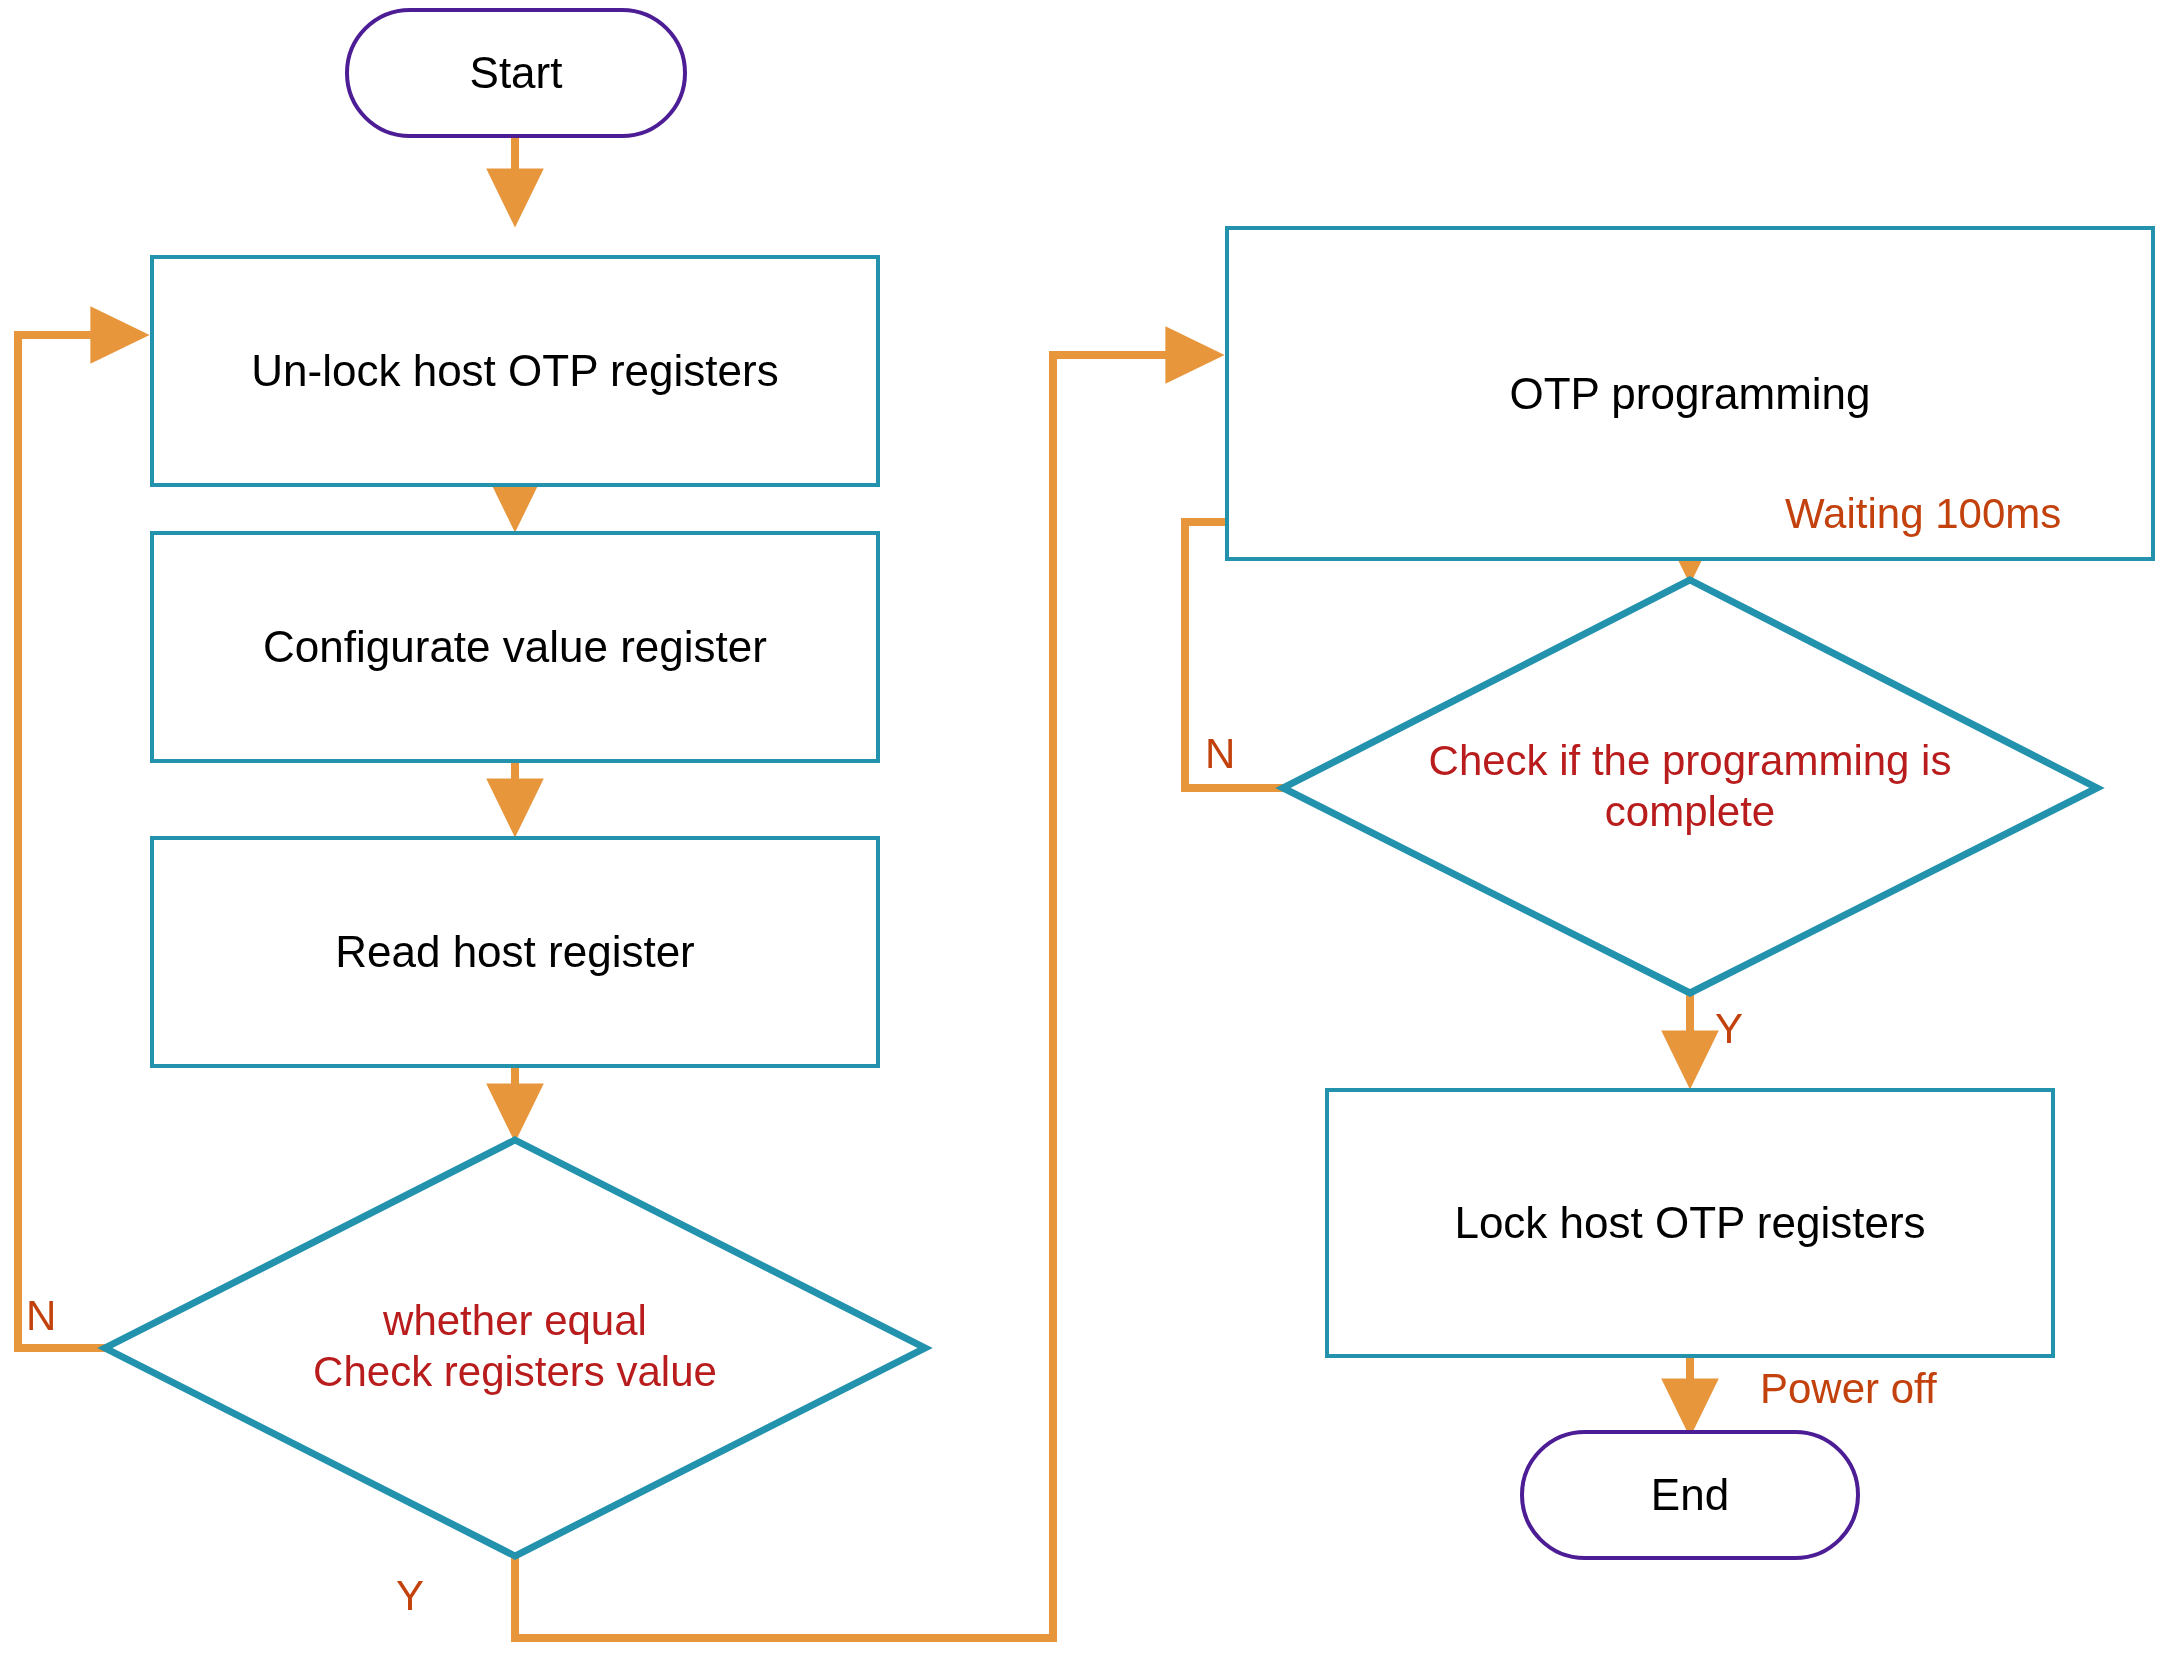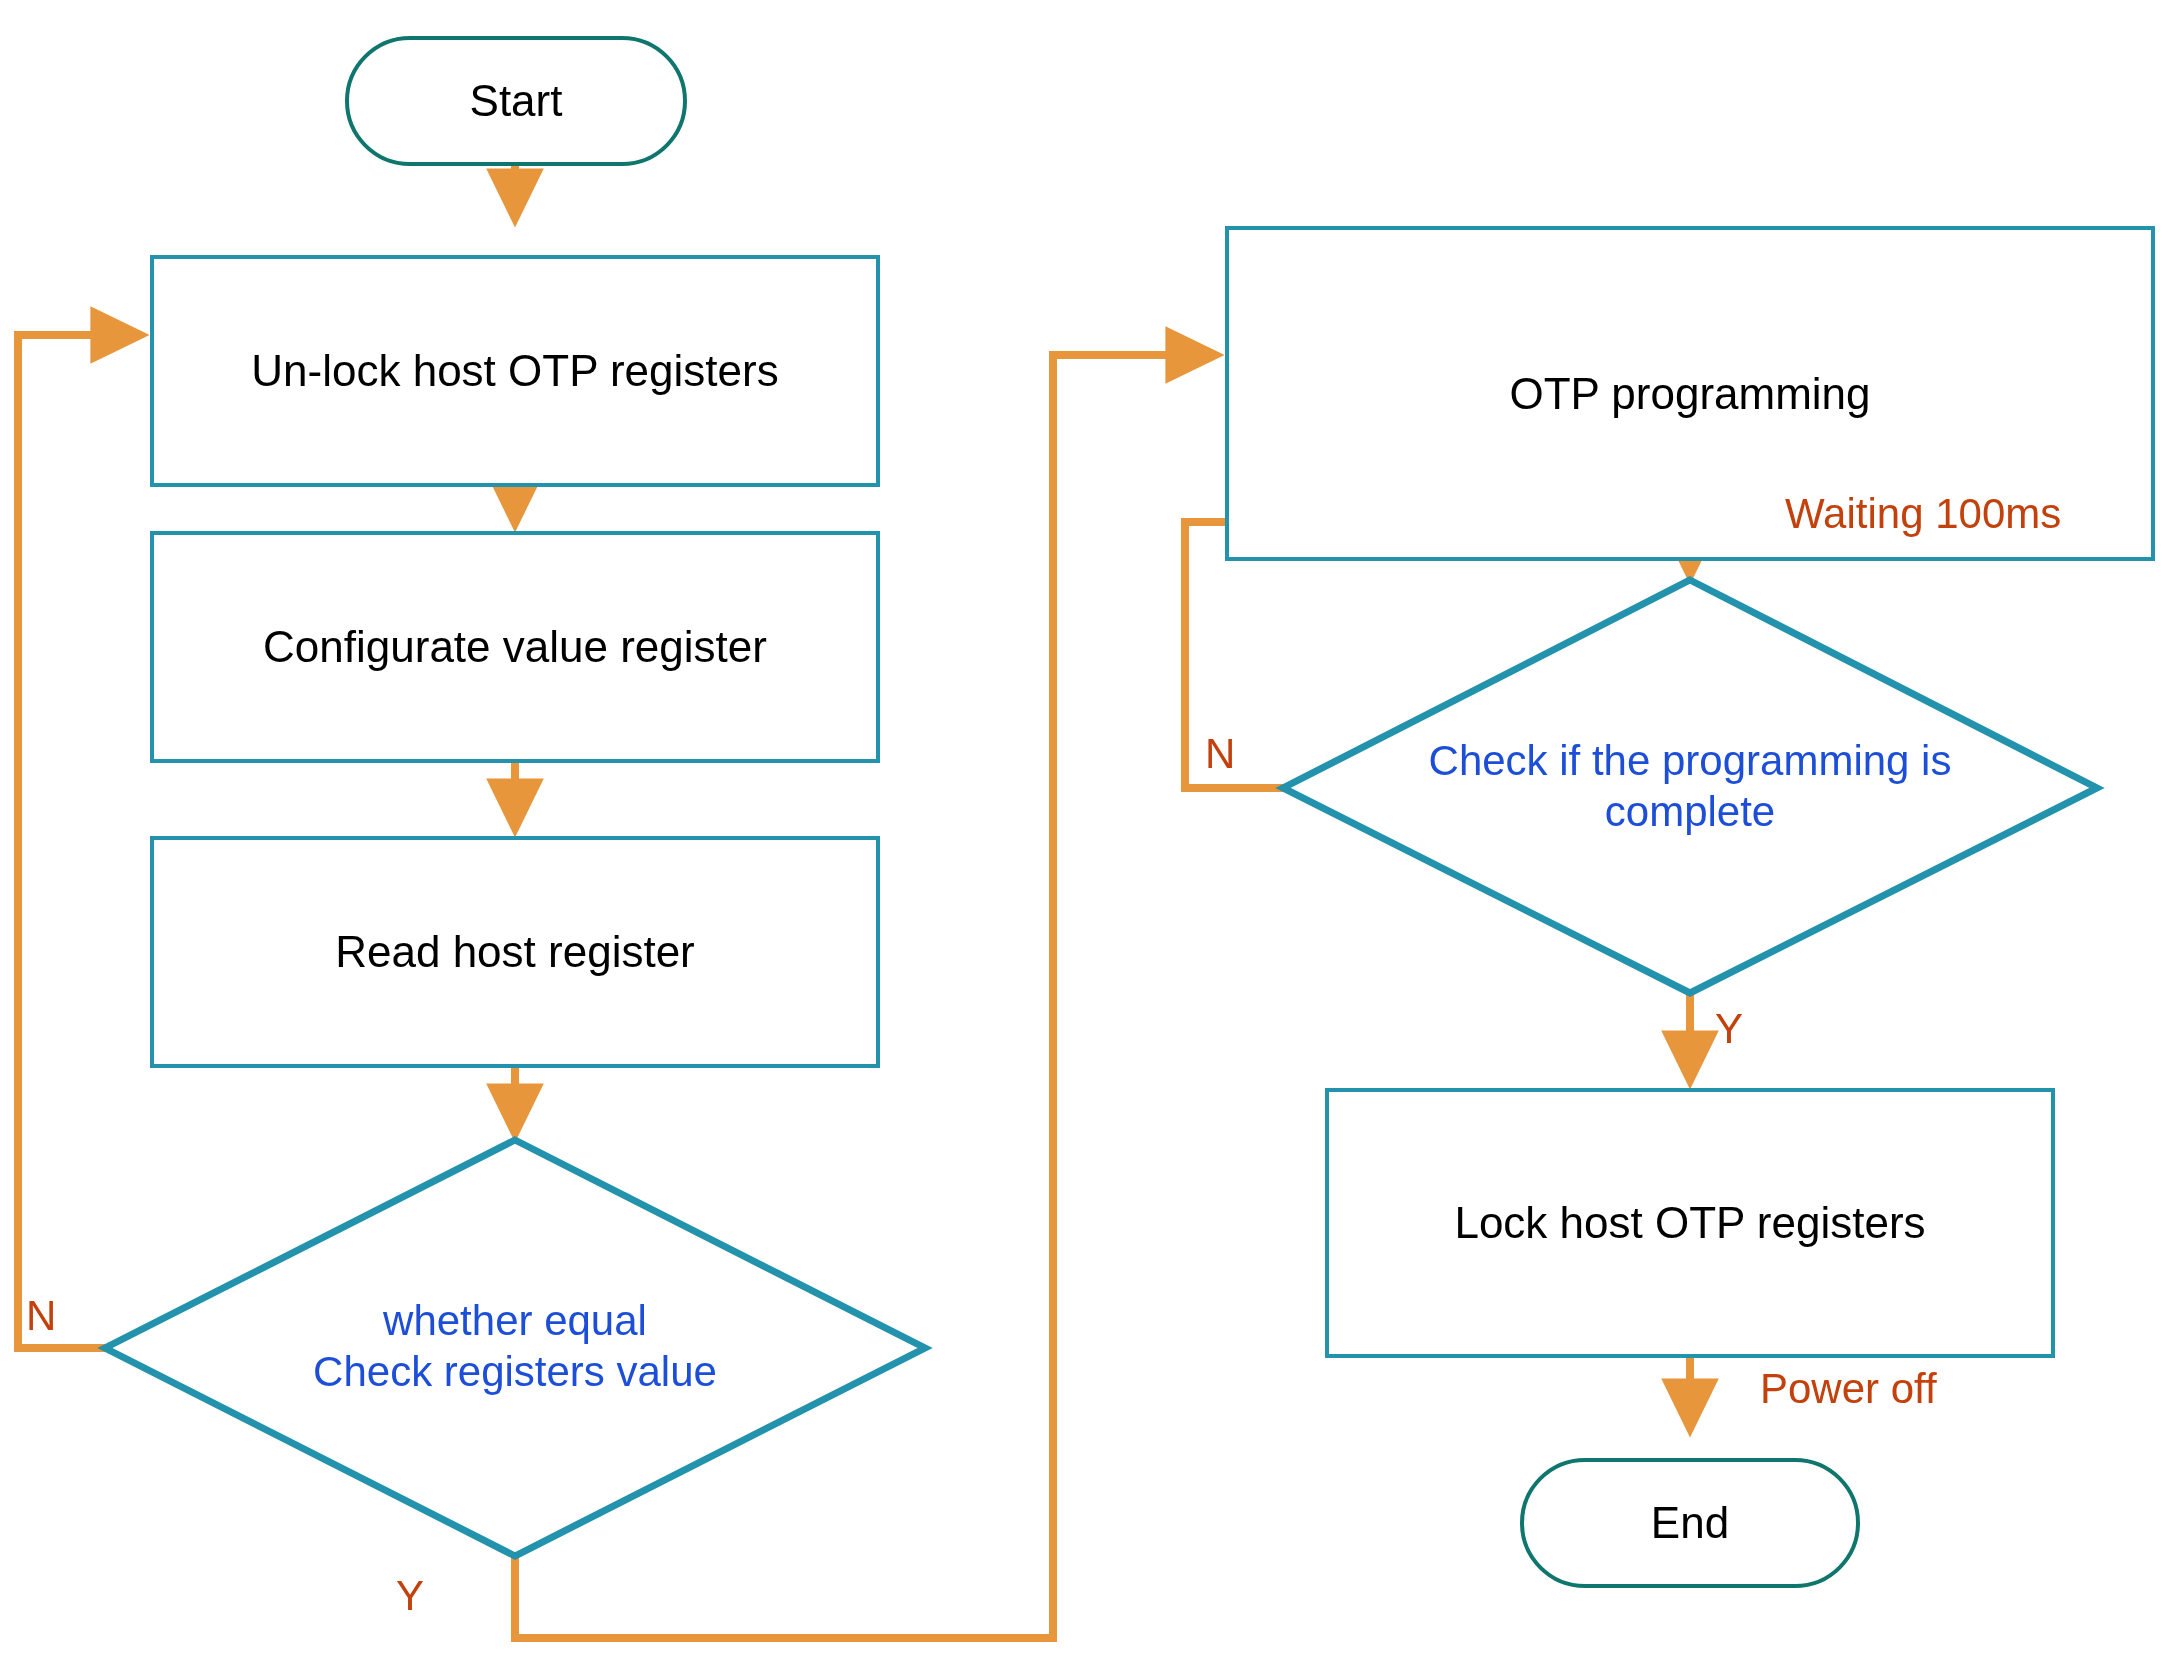--- a/index.html
+++ b/index.html
@@ -2,23 +2,23 @@
 <html><head>
 <meta charset="utf-8">
 <title>OTP Programming Flowchart</title>
 <style>
   html,body{margin:0;padding:0;background:#ffffff;}
   body{font-family:"Liberation Sans", sans-serif;}
   #stage{position:relative;width:2169px;height:1661px;background:#ffffff;overflow:hidden;}
   svg#wires{position:absolute;left:0;top:0;width:2169px;height:1661px;}
   .node{position:absolute;box-sizing:border-box;display:flex;align-items:center;justify-content:center;text-align:center;color:#000000;}
   .proc{border:4px solid #2292ad;background:#ffffff;}
-  .term{border:4px solid #0f766e;background:#ffffff;border-radius:999px;margin-top:28px;}
+  .term{border:4px solid #4c1d95;background:#ffffff;border-radius:999px;}
   .t40{font-size:44px;line-height:1.18;}
-  .dtext{position:absolute;text-align:center;color:#1d4ed8;font-size:42px;line-height:1.22;}
+  .dtext{position:absolute;text-align:center;color:#b91c1c;font-size:42px;line-height:1.22;}
   .edge-label{position:absolute;font-size:42px;color:#c2410c;}
 </style>
 </head>
 <body>
 
 <div id="stage">
 
   <svg id="wires" viewBox="0 0 2169 1661">
     <defs>
       <marker id="ah" markerWidth="10" markerHeight="10" refX="6.2" refY="4" orient="auto" markerUnits="strokeWidth">

